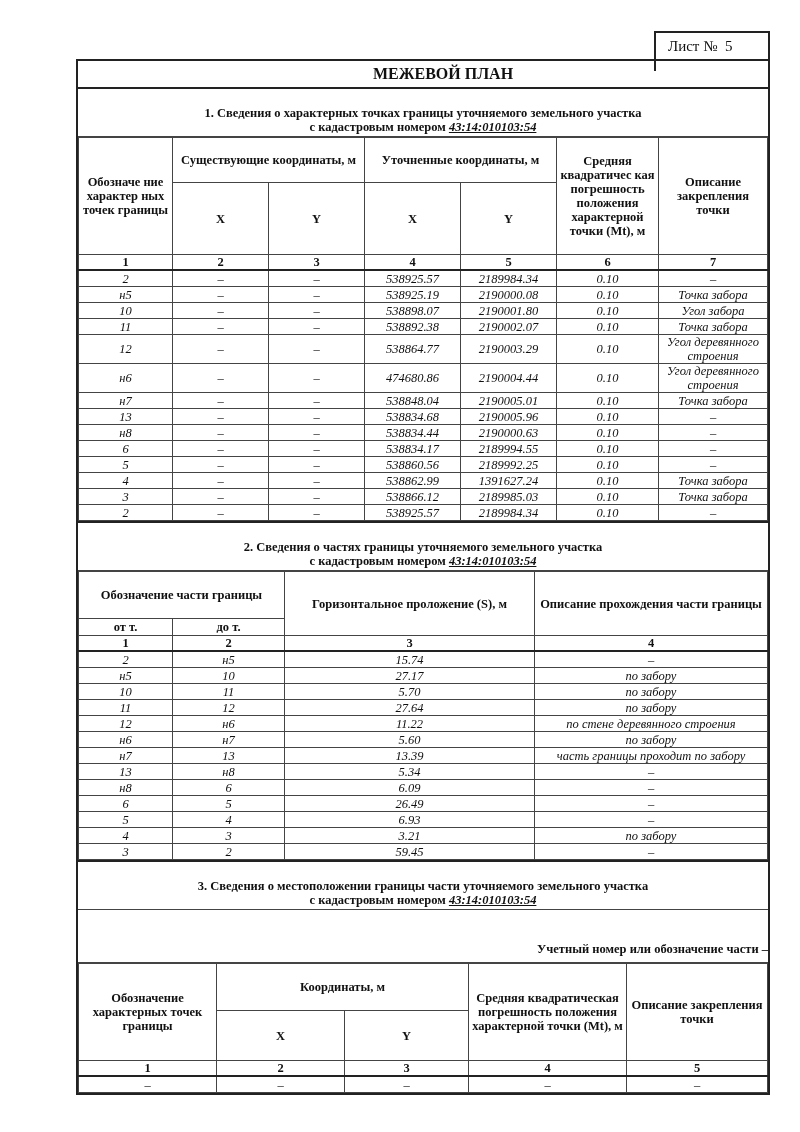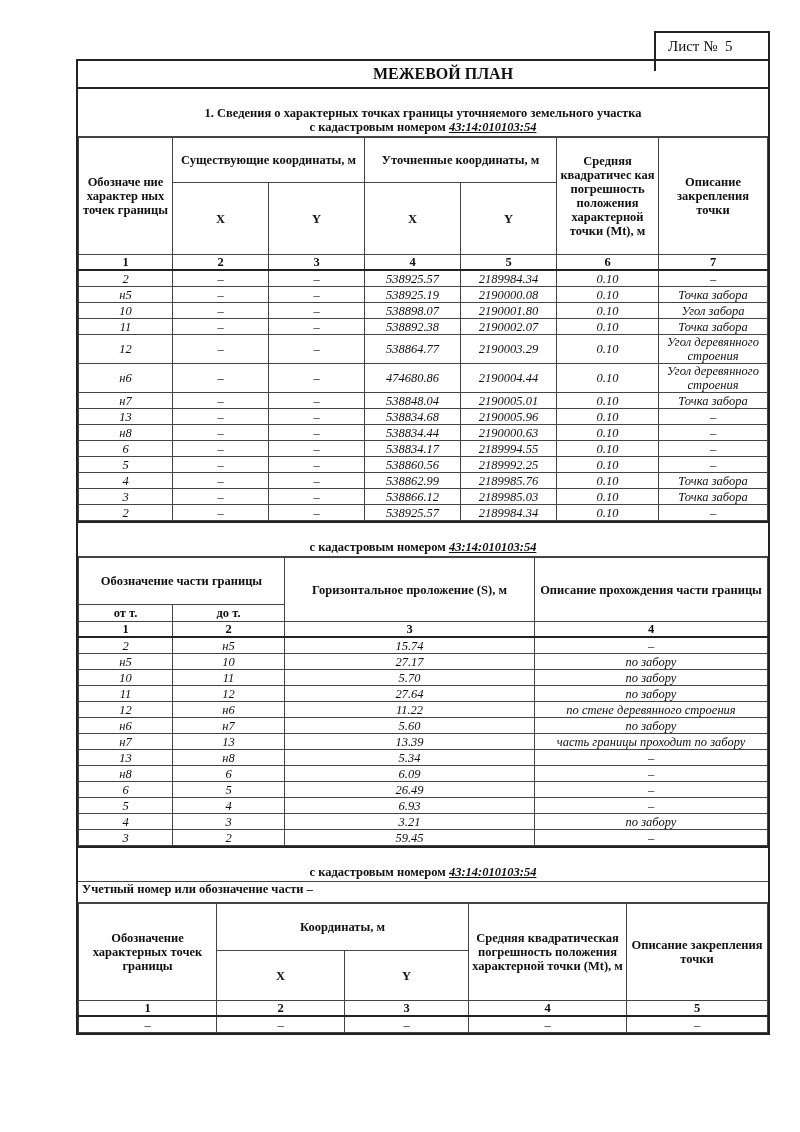--- a/index.html
+++ b/index.html
@@ -10,21 +10,21 @@
   td,th{border:1px solid #444;text-align:center;vertical-align:middle;padding:0 2px;font-size:12.5px;line-height:14px;}
   .bar{border-bottom:2px solid #222;text-align:center;font-weight:bold;padding-left:40px;}
   .title{font-size:16px;height:26px;line-height:26px;}
   .subtitle{font-size:14.5px;height:24px;line-height:24px;}
   .sec{font-size:12.5px;line-height:14px;padding:17px 0 2px;font-weight:bold;}
   .cad{font-style:italic;text-decoration:underline;}
   th{font-weight:bold;}
   td{font-style:italic;height:15px;}
   td.dash{font-style:normal;}
   .tbl1 tr.num th,.tbl2 tr.num th,.tbl3 tr.num th{height:14px;border-bottom:2px solid #222;}
-  .left{text-align:left;padding-left:4px;font-weight:bold;font-size:12.5px;height:20px;border-bottom:1px solid #444;}
+  .left{text-align:right;padding-left:4px;font-weight:bold;font-size:12.5px;height:20px;border-bottom:1px solid #444;margin-top:32px;}
   .thick-top{border-top:2px solid #222;}
 </style>
 </head>
 <body>
 
 <div class="sheet-box">
   <span>Лист №</span>&nbsp;&nbsp;<span>5</span>
 </div>
 
 <div class="doc">
@@ -166,21 +166,21 @@
           <td>538860.56</td>
           <td>2189992.25</td>
           <td>0.10</td>
           <td class="dash">–</td>
         </tr>
         <tr>
           <td>4</td>
           <td class="dash">–</td>
           <td class="dash">–</td>
           <td>538862.99</td>
-          <td>2189985.76</td>
+          <td>1391627.24</td>
           <td>0.10</td>
           <td>Точка забора</td>
         </tr>
         <tr>
           <td>3</td>
           <td class="dash">–</td>
           <td class="dash">–</td>
           <td>538866.12</td>
           <td>2189985.03</td>
           <td>0.10</td>
@@ -192,20 +192,21 @@
           <td class="dash">–</td>
           <td>538925.57</td>
           <td>2189984.34</td>
           <td>0.10</td>
           <td class="dash">–</td>
         </tr>
       </tbody>
   </table>
 
   <div class="bar sec thick-top" style="border-bottom:1px solid #444;">
+    <div>2.  Сведения о частях границы уточняемого земельного участка</div>
     <div><span>с кадастровым номером </span><span class="cad">43:14:010103:54</span></div>
   </div>
   <table class="tbl2">
     <colgroup>
         <col style="width:94px">
         <col style="width:112px">
         <col style="width:250px">
         <col>
       </colgroup>
     <tbody>
@@ -301,20 +302,21 @@
         <tr>
           <td>3</td>
           <td>2</td>
           <td>59.45</td>
           <td class="dash">–</td>
         </tr>
       </tbody>
   </table>
 
   <div class="bar sec thick-top" style="border-bottom:1px solid #444;">
+    <div>3.  Сведения о местоположении границы части уточняемого земельного участка</div>
     <div><span>с кадастровым номером </span><span class="cad">43:14:010103:54</span></div>
   </div>
   <div class="left">Учетный номер или обозначение части –</div>
   <table class="tbl3">
     <colgroup>
         <col style="width:138px">
         <col style="width:128px">
         <col style="width:124px">
         <col style="width:158px">
         <col>

